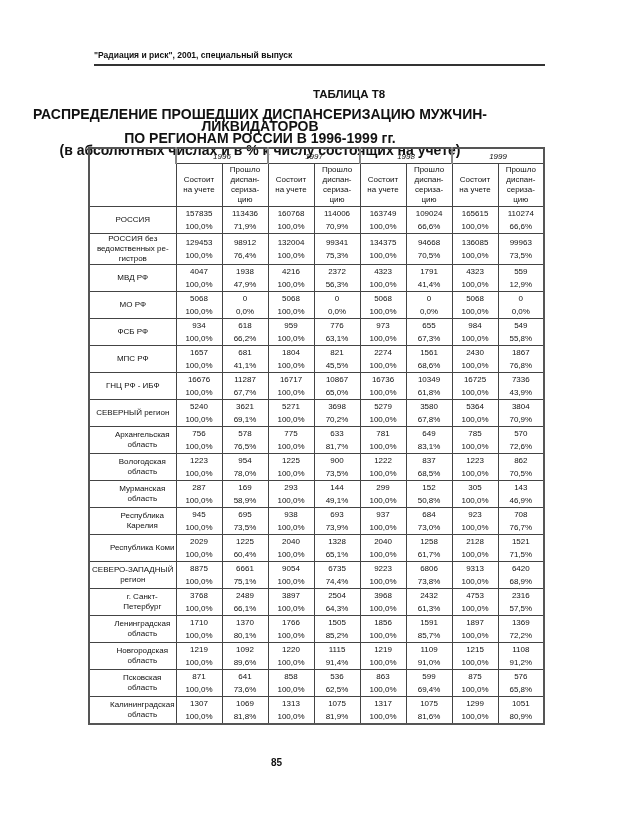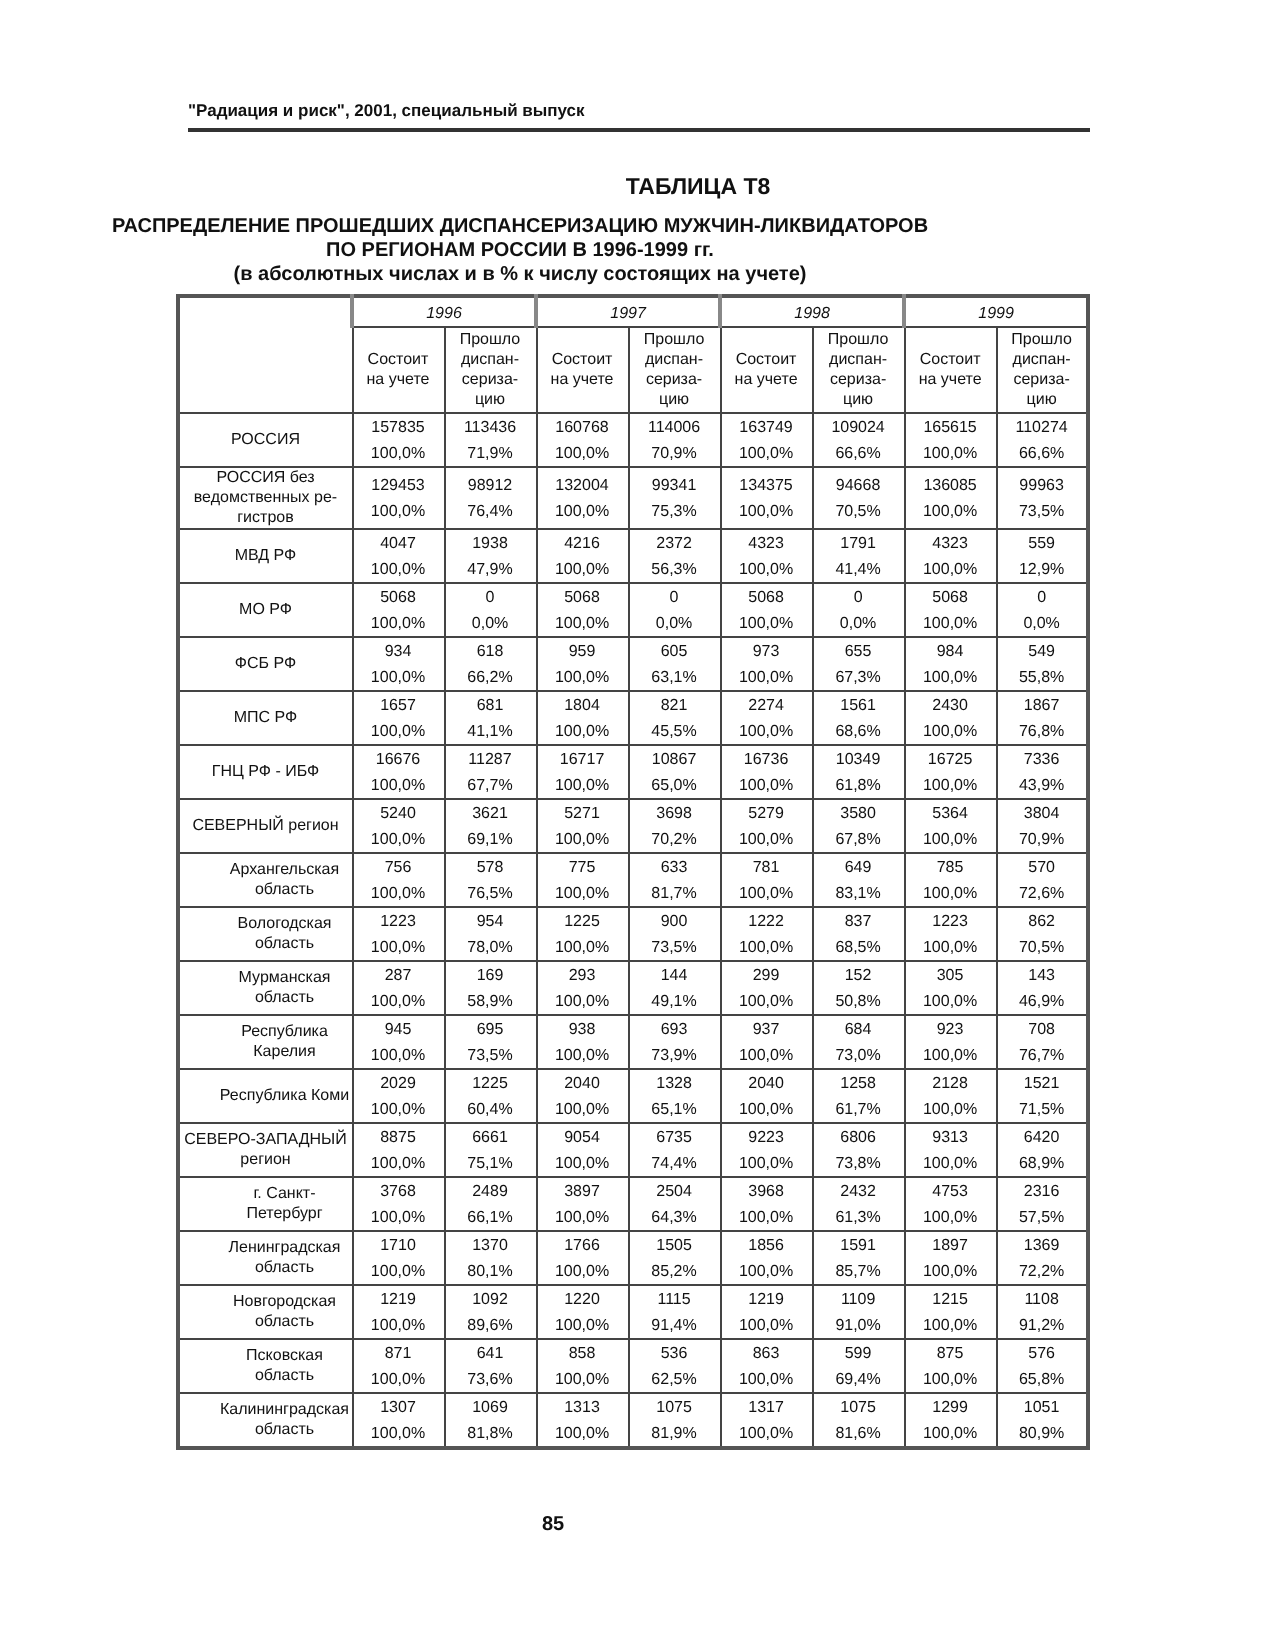--- a/index.html
+++ b/index.html
@@ -1,20 +1,20 @@
 <!DOCTYPE html>
 <html><head>
 <meta charset="utf-8">
 <style>
   html, body { margin: 0; padding: 0; background: #ffffff; }
   body { width: 634px; height: 820px; position: relative; font-family: "Liberation Sans", sans-serif; color: #111; overflow: hidden; }
   .running-head { position: absolute; left: 94px; top: 50px; font-size: 8.5px; font-weight: bold; }
   .head-rule { position: absolute; left: 94px; top: 64px; width: 451px; height: 0; border-top: 2px solid #333; }
   .table-title { position: absolute; left: 0; width: 634px; top: 88px; text-align: center; font-size: 11.5px; font-weight: bold; padding-left: 32px; }
-  .subtitle { position: absolute; left: 0; width: 520px; top: 108px; text-align: center; font-size: 10px; font-weight: bold; line-height: 12px; }
+  .subtitle { position: absolute; left: 0; width: 520px; top: 108px; text-align: center; font-size: 14px; font-weight: bold; line-height: 12px; }
   table.data { position: absolute; left: 88px; top: 147px; width: 457px; border-collapse: collapse; table-layout: fixed; font-size: 8px; border: 2px solid #555; }
   table.data col.c-name { width: 87px; }
   table.data col.c-val { width: 46px; }
   table.data td, table.data th { border: 1px solid #444; padding: 0; text-align: center; font-weight: normal; vertical-align: middle; }
   th.year { height: 14px; border-bottom: 1px solid #888; font-style: italic; }
   th.sub { height: 42px; line-height: 10px; }
   th.year.g, td.g { border-left: 2px solid #888; }
   td.name { text-align: left; padding-left: 3px; line-height: 10px; font-size: 8px; }
   td.name.sub-region { padding-left: 19px; }
   td.val { height: 26px; }
@@ -247,21 +247,21 @@
         </td>
         <td class="val">
           <span>618</span>
           <span>66,2%</span>
         </td>
         <td class="val g">
           <span>959</span>
           <span>100,0%</span>
         </td>
         <td class="val">
-          <span>605</span>
+          <span>776</span>
           <span>63,1%</span>
         </td>
         <td class="val g">
           <span>973</span>
           <span>100,0%</span>
         </td>
         <td class="val">
           <span>655</span>
           <span>67,3%</span>
         </td>

